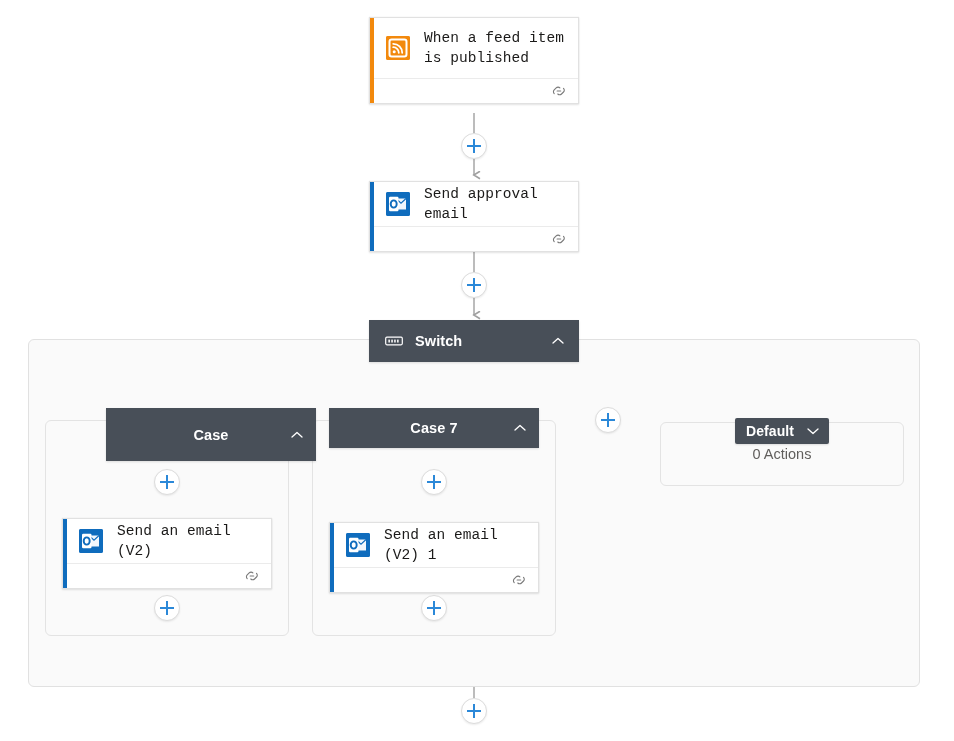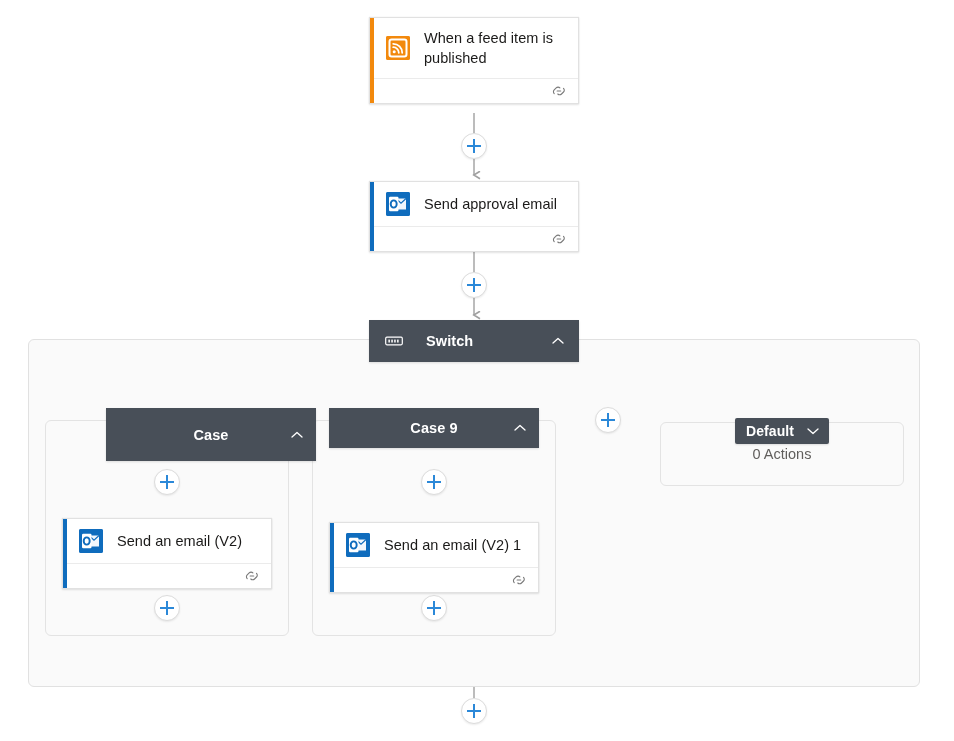--- a/index.html
+++ b/index.html
@@ -51,20 +51,21 @@
     flex: 0 0 24px;
     margin-right: 14px;
     position: relative;
     border-radius: 2px;
   }
   .card-title {
     font-size: 14.5px;
     color: #1b1a19;
     line-height: 20px;
     letter-spacing: 0.05px;
+    font-family: Liberation Mono, monospace;
   }
   .card-footer {
     border-top: 1px solid #ebebeb;
     height: 24px;
     display: flex;
     align-items: center;
     justify-content: flex-end;
     padding-right: 11px;
   }
 
@@ -271,21 +272,21 @@
           <path d="M6.1,7.0 l3.6,0" fill="none" stroke="#7a7a7a" stroke-width="1.1" stroke-linecap="round"></path>
         </svg>
       </span>
     </div>
   </div>
 
   <div class="plus" id="plus-2" style="left:461px; top:272px;"></div>
 
   <div class="scope-box" id="switch-scope" style="left:28px; top:339px; width:892px; height:348px;"></div>
 
-  <div class="dark-header" id="switch-header" style="left:369px; top:320px; width:210px; height:42px;gap:11px;">
+  <div class="dark-header" id="switch-header" style="left:369px; top:320px; width:210px; height:42px;">
     <span class="switch-icon-wrap">
       <svg class="switch-glyph" viewBox="0 0 18 12" aria-hidden="true">
         <rect x="0.7" y="2.2" width="16.6" height="7.6" rx="1.2" fill="none" stroke="#ffffff" stroke-width="1.2"></rect>
         <rect x="3.4" y="4.6" width="1.5" height="2.9" fill="#ffffff"></rect>
         <rect x="6.3" y="4.6" width="1.5" height="2.9" fill="#ffffff"></rect>
         <rect x="9.2" y="4.6" width="1.5" height="2.9" fill="#ffffff"></rect>
         <rect x="12.1" y="4.6" width="1.5" height="2.9" fill="#ffffff"></rect>
       </svg>
     </span>
     <span class="hdr-label">Switch</span>
@@ -333,21 +334,21 @@
         </svg>
       </span>
     </div>
   </div>
 
   <div class="plus" style="left:154px; top:595px;"></div>
 
   <div class="scope-inner" id="case-2-box" style="left:312px; top:420px; width:244px; height:216px;"></div>
 
   <div class="dark-header case-header" id="case-2-header" style="left:329px; top:408px; width:210px; height:40px;">
-    <span class="hdr-label">Case 9</span>
+    <span class="hdr-label">Case 7</span>
     <span class="chev-wrap">
       <svg class="chev" viewBox="0 0 14 14" aria-hidden="true">
         <path d="M2,9 L7,4.4 L12,9" fill="none" stroke="#ffffff" stroke-width="1.3" stroke-linecap="round" stroke-linejoin="round"></path>
       </svg>
     </span>
   </div>
 
   <div class="plus" style="left:421px; top:469px;"></div>
 
   <div class="card" id="case-2-card" style="left:329px; top:522px; width:210px;">

